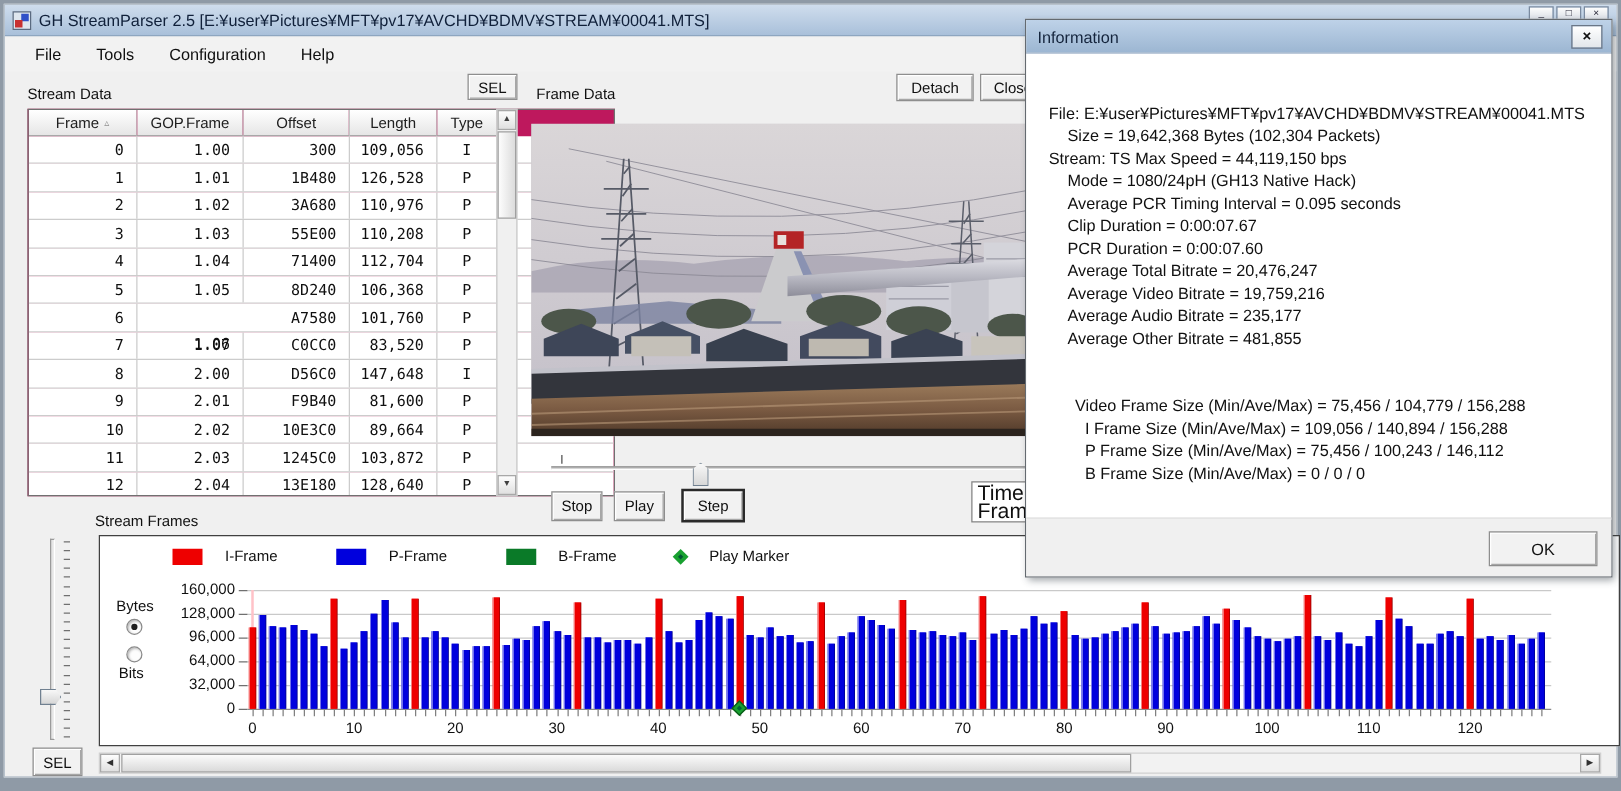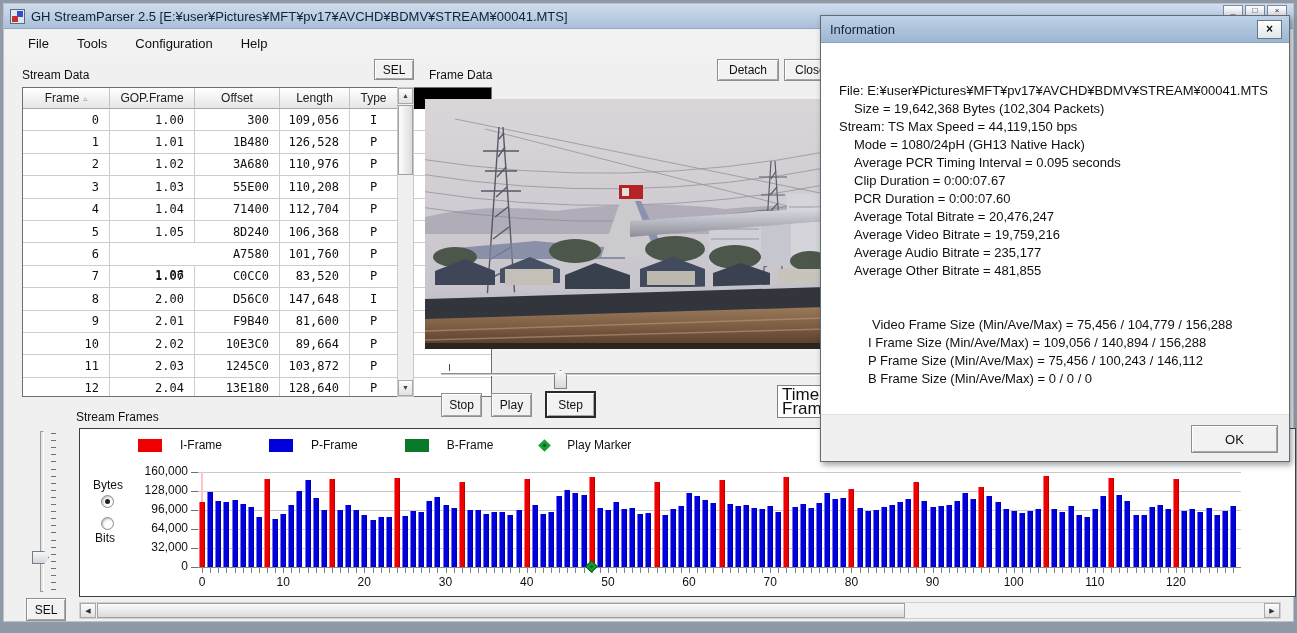--- a/index.html
+++ b/index.html
@@ -29,21 +29,21 @@
   .section-label { position:absolute; font-size:12px; color:#101010; }
 
   
   .btn { position:absolute; background:#f2f2f2; border:1px solid #8e8e8e;
     box-shadow:inset 1px 1px 0 #ffffff, inset -1px -1px 0 #a6a6a6;
     font-size:12px; color:#101010; text-align:center; font-family:"Liberation Sans",sans-serif; }
   .btn-default { border:2px solid #2a2a2a; box-shadow:inset 1px 1px 0 #ffffff, inset -1px -1px 0 #a6a6a6; }
 
   
   #stream-table { position:absolute; left:18px; top:83px; width:470px; height:310px;
-    background:#000000; border:1px solid #707070; overflow:hidden; }
+    background:#be185d; border:1px solid #707070; overflow:hidden; }
   .tbl-head { display:flex; height:21px; }
   .th { background:linear-gradient(#ffffff,#e6e6e6); border-right:1px solid #c4c4c4; border-bottom:1px solid #a8a8a8;
     font-size:12px; color:#202020; display:flex; align-items:center; justify-content:center; gap:4px; }
   .sort-glyph { font-size:8px; color:#909090; }
   .tr { display:flex; height:22.4px; border-bottom:1px solid #cccccc; background:#fff; }
   .td { border-right:1px solid #cccccc; font-family:"DejaVu Sans Mono", monospace; font-size:12px; color:#101010;
     display:flex; align-items:center; }
   .td.num { justify-content:flex-end; padding-right:10px; }
   .td.ctr { justify-content:center; }
 
@@ -728,21 +728,21 @@
         <div class="dlg-line" style="left: 33px; top: 58px;">Size = 19,642,368 Bytes (102,304 Packets)</div>
         <div class="dlg-line" style="left: 18px; top: 76px;">Stream: TS Max Speed = 44,119,150 bps</div>
         <div class="dlg-line" style="left: 33px; top: 94px;">Mode = 1080/24pH (GH13 Native Hack)</div>
         <div class="dlg-line" style="left: 33px; top: 112px;">Average PCR Timing Interval = 0.095 seconds</div>
         <div class="dlg-line" style="left: 33px; top: 130px;">Clip Duration = 0:00:07.67</div>
         <div class="dlg-line" style="left: 33px; top: 148px;">PCR Duration = 0:00:07.60</div>
         <div class="dlg-line" style="left: 33px; top: 166px;">Average Total Bitrate = 20,476,247</div>
         <div class="dlg-line" style="left: 33px; top: 184px;">Average Video Bitrate = 19,759,216</div>
         <div class="dlg-line" style="left: 33px; top: 202px;">Average Audio Bitrate = 235,177</div>
         <div class="dlg-line" style="left: 33px; top: 220px;">Average Other Bitrate = 481,855</div>
-        <div class="dlg-line" style="left: 51px; top: 274px;">Video Frame Size (Min/Ave/Max) = 75,456 / 104,779 / 156,288</div>
+        <div class="dlg-line" style="left: 39px; top: 274px;">Video Frame Size (Min/Ave/Max) = 75,456 / 104,779 / 156,288</div>
         <div class="dlg-line" style="left: 47px; top: 292px;">I Frame Size (Min/Ave/Max) = 109,056 / 140,894 / 156,288</div>
         <div class="dlg-line" style="left: 47px; top: 310px;">P Frame Size (Min/Ave/Max) = 75,456 / 100,243 / 146,112</div>
         <div class="dlg-line" style="left: 47px; top: 328px;">B Frame Size (Min/Ave/Max) = 0 / 0 / 0</div>
       </div>
    <div class="dlg-footer">
      <button class="btn" id="ok-btn">OK</button>
    </div>
  </div>
 </div>
 

